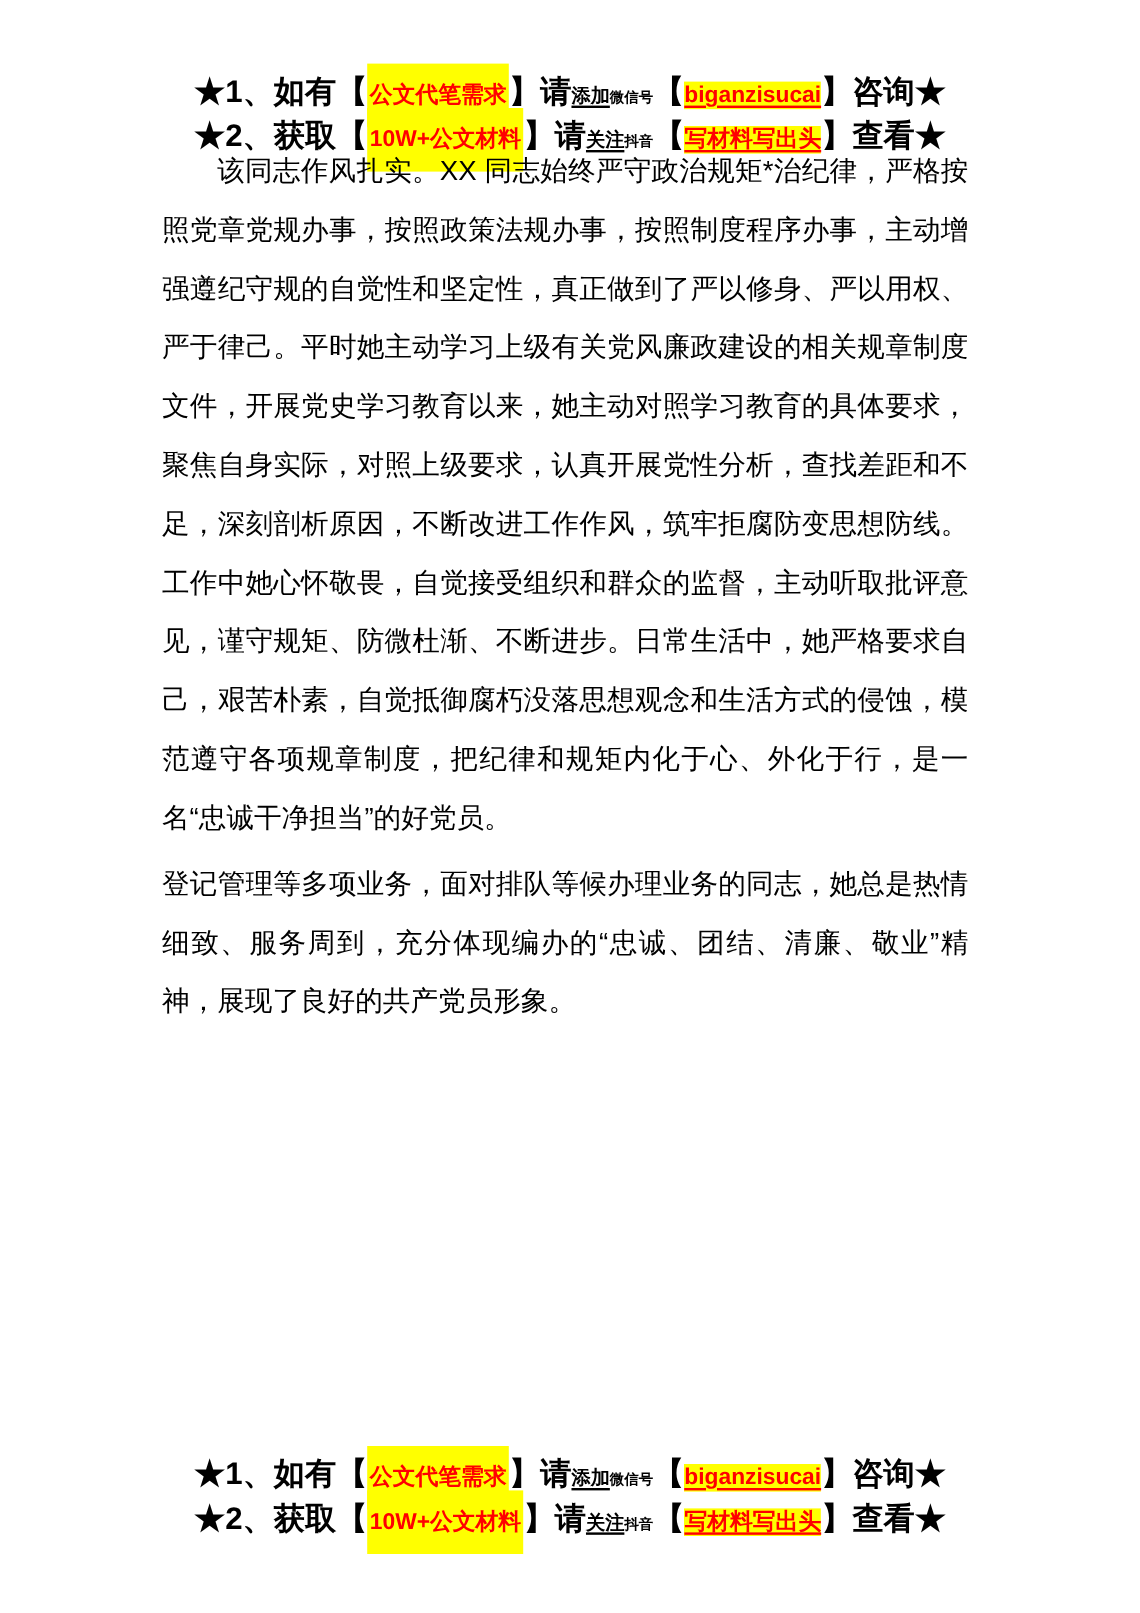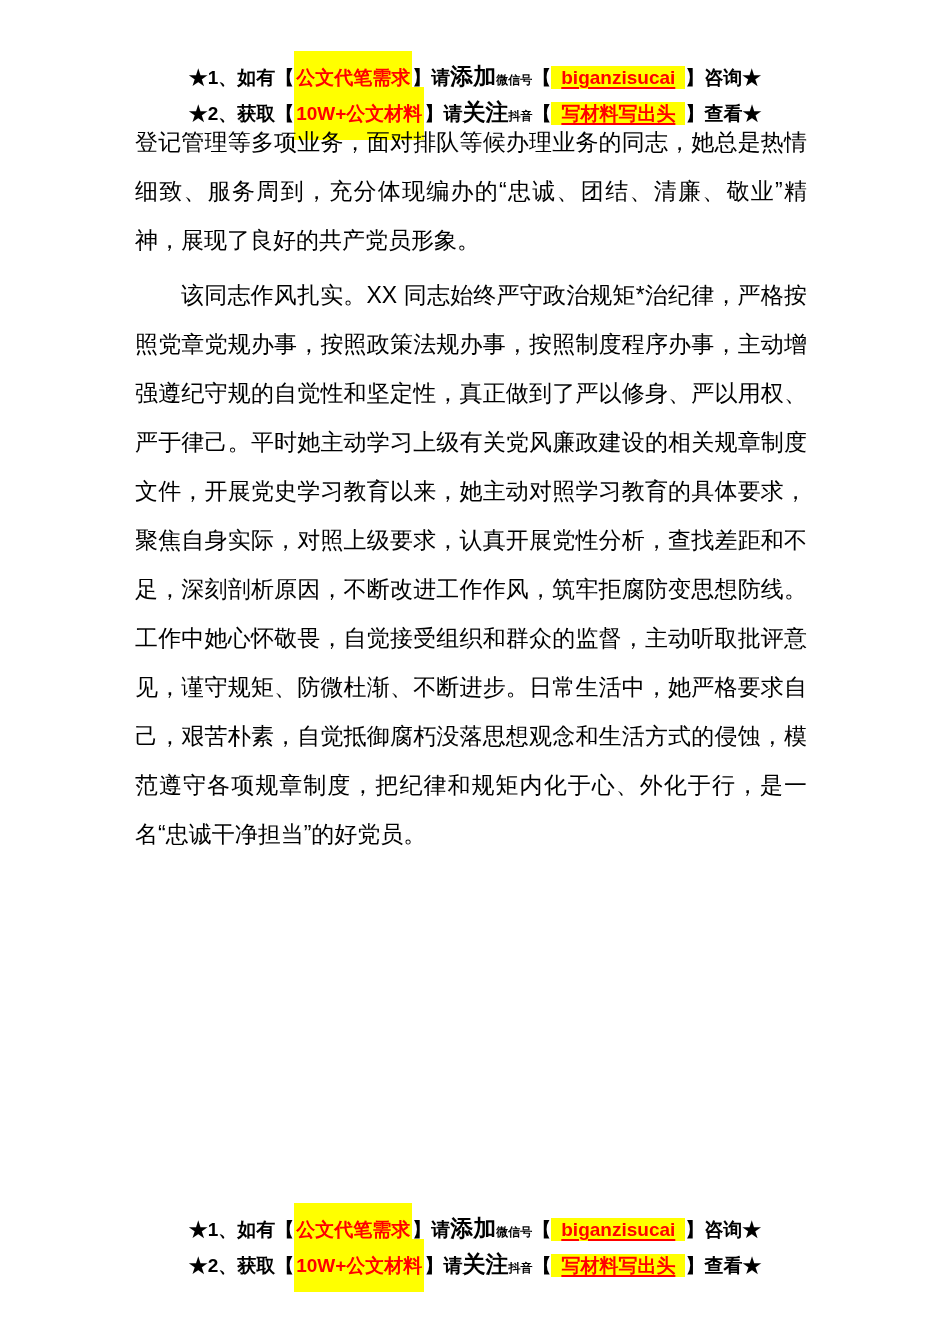--- a/index.html
+++ b/index.html
@@ -27,38 +27,39 @@
     color:var(--ink);
   }
   .promo-top{top:60px;}
   .promo-bottom{top:1212px;}
   .promo-line{
     line-height:32px;
     font-size:19px;
     white-space:nowrap;
   }
   .seg{vertical-align:baseline;}
-  .seg-plain{font-size:19px;}
+  .seg-plain{font-size:26px;}
   .seg-small{font-size:12px;}
   .seg-emph-u{
-    font-size:23px;
+    font-size:16px;
+    text-decoration:underline;
     text-decoration-thickness:2px;
     text-underline-offset:3px;
   }
   .seg-hl{
     font-size:19px;
     color:var(--red);
     background:var(--hl);
     padding:16px 2px;
   }
   .seg-hl-u{
     font-size:19px;
     color:var(--red);
     background:var(--hl);
-    padding:1px 10px;
+    padding:1px 0;
     text-decoration:underline;
     text-decoration-color:var(--red);
     text-decoration-thickness:2px;
     text-underline-offset:3px;
   }
   
   .doc-body{
     position:absolute;
     left:135px;
     top:118px;
@@ -79,22 +80,22 @@
 <body>
 
 <div class="page">
 
   <div class="promo promo-top">
     <div class="promo-line"><span class="seg seg-plain">★1、如有【</span><span class="seg seg-hl">公文代笔需求</span><span class="seg seg-plain">】请</span><span class="seg seg-emph-u">添加</span><span class="seg seg-small">微信号</span><span class="seg seg-plain">【</span><span class="seg seg-hl-u">biganzisucai</span><span class="seg seg-plain">】咨询★</span></div>
     <div class="promo-line"><span class="seg seg-plain">★2、获取【</span><span class="seg seg-hl">10W+公文材料</span><span class="seg seg-plain">】请</span><span class="seg seg-emph-u">关注</span><span class="seg seg-small">抖音</span><span class="seg seg-plain">【</span><span class="seg seg-hl-u">写材料写出头</span><span class="seg seg-plain">】查看★</span></div>
   </div>
 
   <div class="doc-body">
+      <p class="para indent">该同志作风扎实。XX 同志始终严守政治规矩*治纪律，严格按照党章党规办事，按照政策法规办事，按照制度程序办事，主动增强遵纪守规的自觉性和坚定性，真正做到了严以修身、严以用权、严于律己。平时她主动学习上级有关党风廉政建设的相关规章制度文件，开展党史学习教育以来，她主动对照学习教育的具体要求，聚焦自身实际，对照上级要求，认真开展党性分析，查找差距和不足，深刻剖析原因，不断改进工作作风，筑牢拒腐防变思想防线。工作中她心怀敬畏，自觉接受组织和群众的监督，主动听取批评意见，谨守规矩、防微杜渐、不断进步。日常生活中，她严格要求自己，艰苦朴素，自觉抵御腐朽没落思想观念和生活方式的侵蚀，模范遵守各项规章制度，把纪律和规矩内化于心、外化于行，是一名“忠诚干净担当”的好党员。</p>
       <p class="para">登记管理等多项业务，面对排队等候办理业务的同志，她总是热情细致、服务周到，充分体现编办的“忠诚、团结、清廉、敬业”精神，展现了良好的共产党员形象。</p>
-      <p class="para indent">该同志作风扎实。XX 同志始终严守政治规矩*治纪律，严格按照党章党规办事，按照政策法规办事，按照制度程序办事，主动增强遵纪守规的自觉性和坚定性，真正做到了严以修身、严以用权、严于律己。平时她主动学习上级有关党风廉政建设的相关规章制度文件，开展党史学习教育以来，她主动对照学习教育的具体要求，聚焦自身实际，对照上级要求，认真开展党性分析，查找差距和不足，深刻剖析原因，不断改进工作作风，筑牢拒腐防变思想防线。工作中她心怀敬畏，自觉接受组织和群众的监督，主动听取批评意见，谨守规矩、防微杜渐、不断进步。日常生活中，她严格要求自己，艰苦朴素，自觉抵御腐朽没落思想观念和生活方式的侵蚀，模范遵守各项规章制度，把纪律和规矩内化于心、外化于行，是一名“忠诚干净担当”的好党员。</p>
     </div>
 
   <div class="promo promo-bottom">
     <div class="promo-line"><span class="seg seg-plain">★1、如有【</span><span class="seg seg-hl">公文代笔需求</span><span class="seg seg-plain">】请</span><span class="seg seg-emph-u">添加</span><span class="seg seg-small">微信号</span><span class="seg seg-plain">【</span><span class="seg seg-hl-u">biganzisucai</span><span class="seg seg-plain">】咨询★</span></div>
     <div class="promo-line"><span class="seg seg-plain">★2、获取【</span><span class="seg seg-hl">10W+公文材料</span><span class="seg seg-plain">】请</span><span class="seg seg-emph-u">关注</span><span class="seg seg-small">抖音</span><span class="seg seg-plain">【</span><span class="seg seg-hl-u">写材料写出头</span><span class="seg seg-plain">】查看★</span></div>
   </div>
 
 </div>
 
 </body></html>

